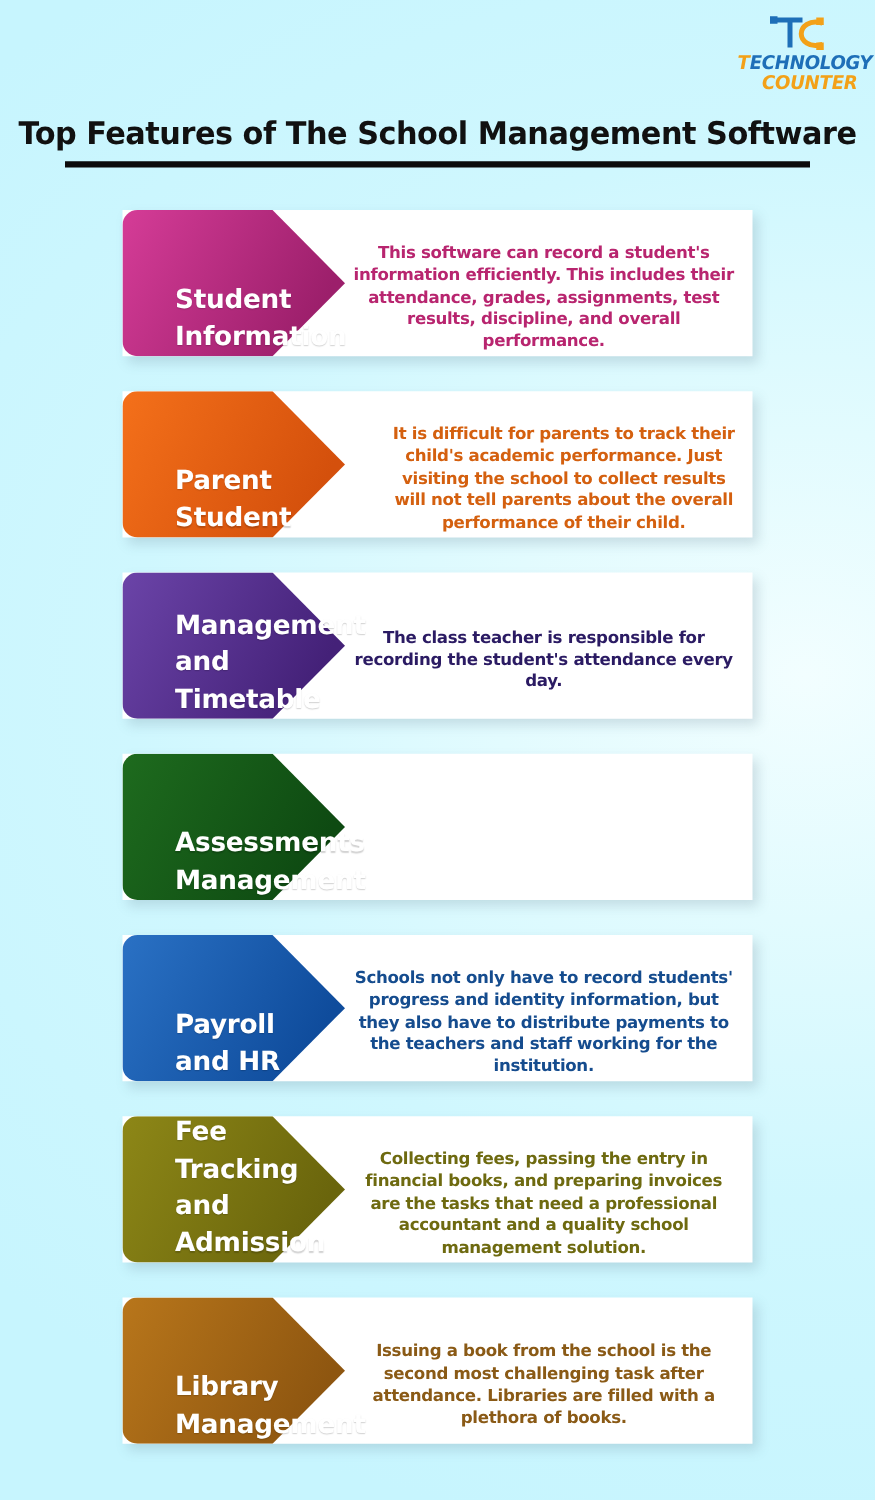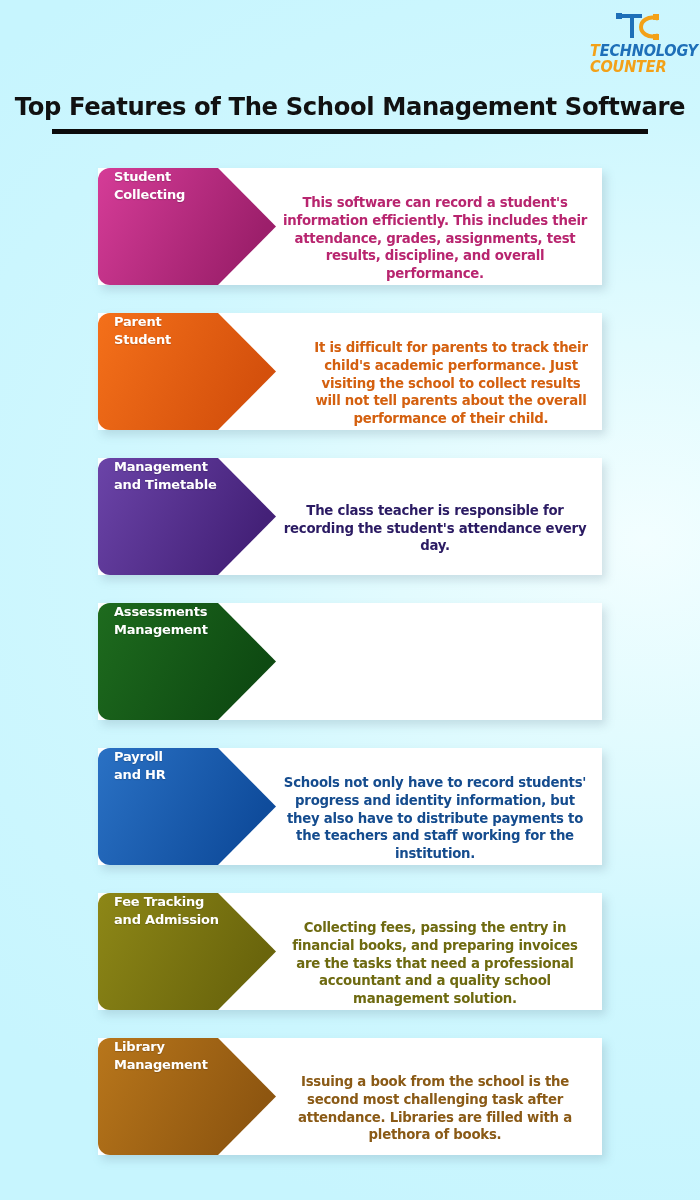--- a/index.html
+++ b/index.html
@@ -21,21 +21,21 @@
     box-sizing: border-box;
     overflow: hidden;
   }
 
   
   .logo {
     position: absolute;
     top: 12px;
     right: 14px;
     width: 96px;
-    text-align: left;
+    text-align: right;
     line-height: 1;
     margin-left: 23px;
   }
   .logo-mark {
     position: relative;
     height: 30px;
     width: 52px;
     margin: 0 auto 2px auto;
   }
   .logo-mark svg { display: block; }
@@ -130,26 +130,26 @@
   }
   .arrow svg { display: block; }
 
   .label {
     position: absolute;
     left: 98px;
     top: 0;
     width: 160px;
     height: 117px;
     display: flex;
-    align-items: flex-start;
-    padding-left: 16px;
+    align-items: flex-end;
+    padding-left: 42px;
     box-sizing: border-box;
     color: #FFFFFF;
     font-family: "DejaVu Sans", sans-serif;
-    font-size: 13px;
+    font-size: 21px;
     font-weight: bold;
     line-height: 1.42;
     letter-spacing: -0.2px;
     text-shadow: 0 1px 1px rgba(0,0,0,0.18);
   }
   .label span { display: block; }
 </style>
 </head>
 <body>
 
@@ -188,21 +188,21 @@
                 <stop offset="0%" stop-color="#D53C97"></stop>
                 <stop offset="100%" stop-color="#9C1F6B"></stop>
               </linearGradient>
             </defs>
             <path d="M12 0 H120 L178 58.5 L120 117 H12 A12 12 0 0 1 0 105 V12 A12 12 0 0 1 12 0 Z" fill="url(#grad0)"></path>
           </svg>
         </div>
         <div class="label">
           <div>
             <span>Student</span>
-            <span>Collecting</span>
+            <span>Information</span>
           </div>
         </div>
       </div>
       <div class="row">
         <div class="panel"></div>
         <div class="desc">
           <p style="color: rgb(212, 96, 15); margin-left: 32px;">It is difficult for parents to track their child's academic performance. Just visiting the school to collect results will not tell parents about the overall performance of their child.</p>
         </div>
         <div class="arrow">
           <svg width="180" height="117" viewBox="0 0 180 117">

